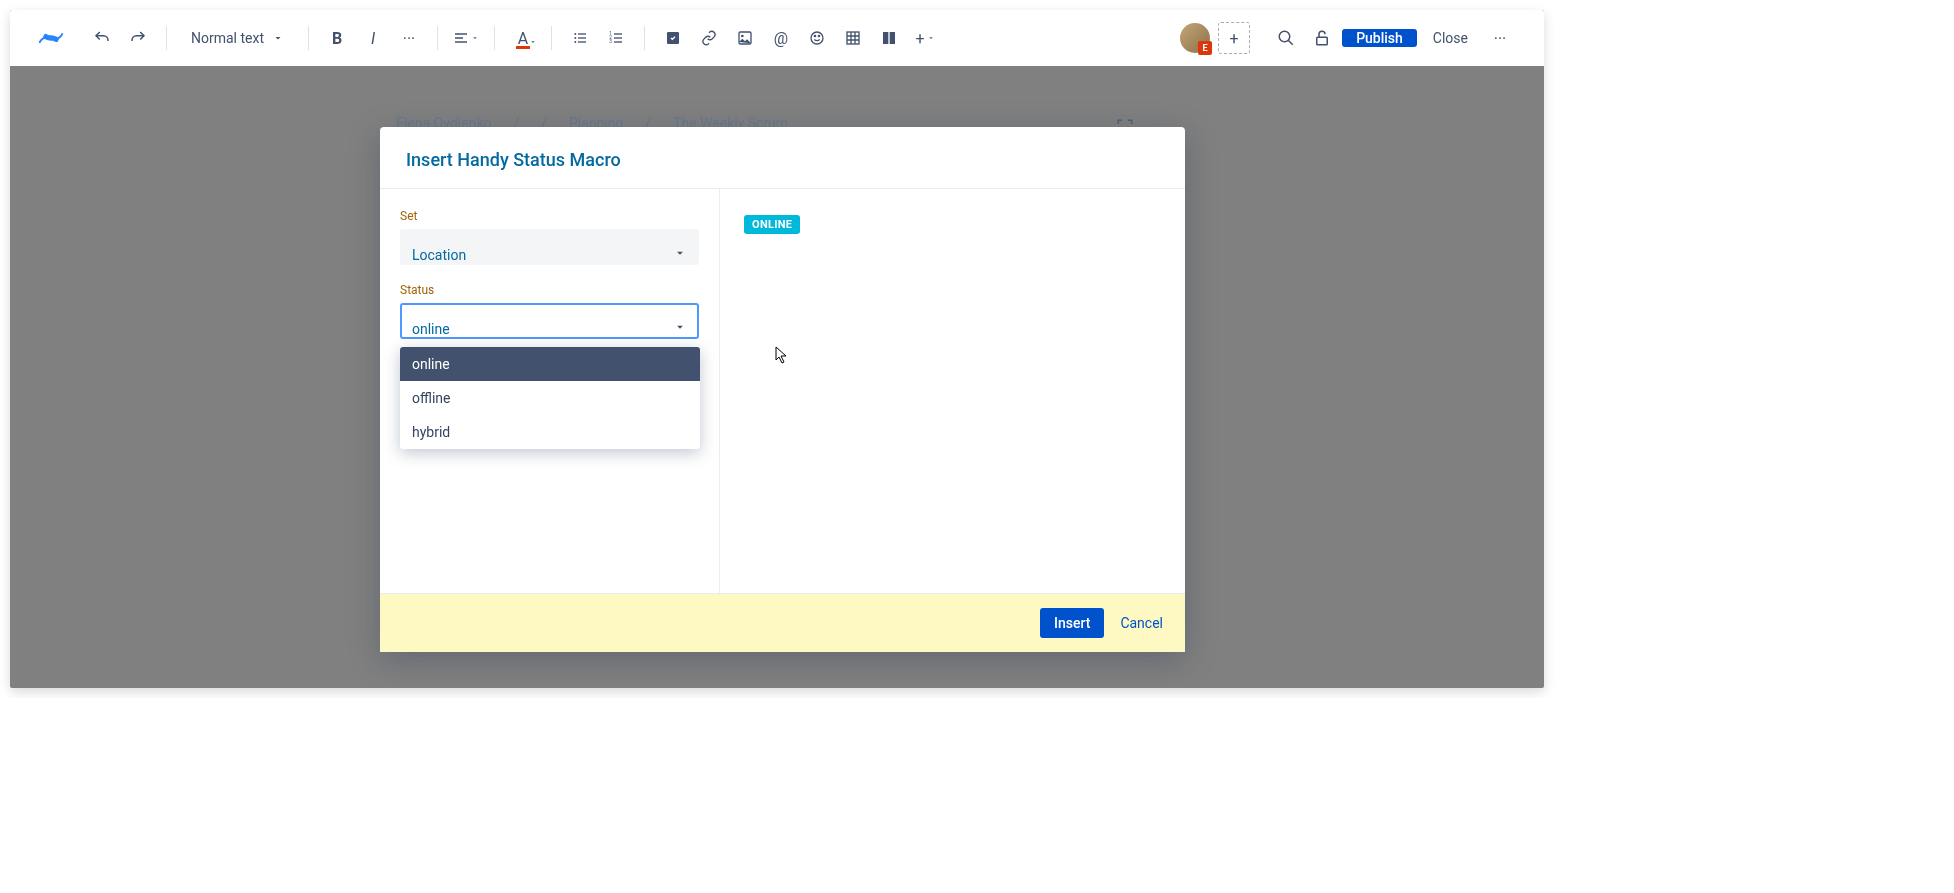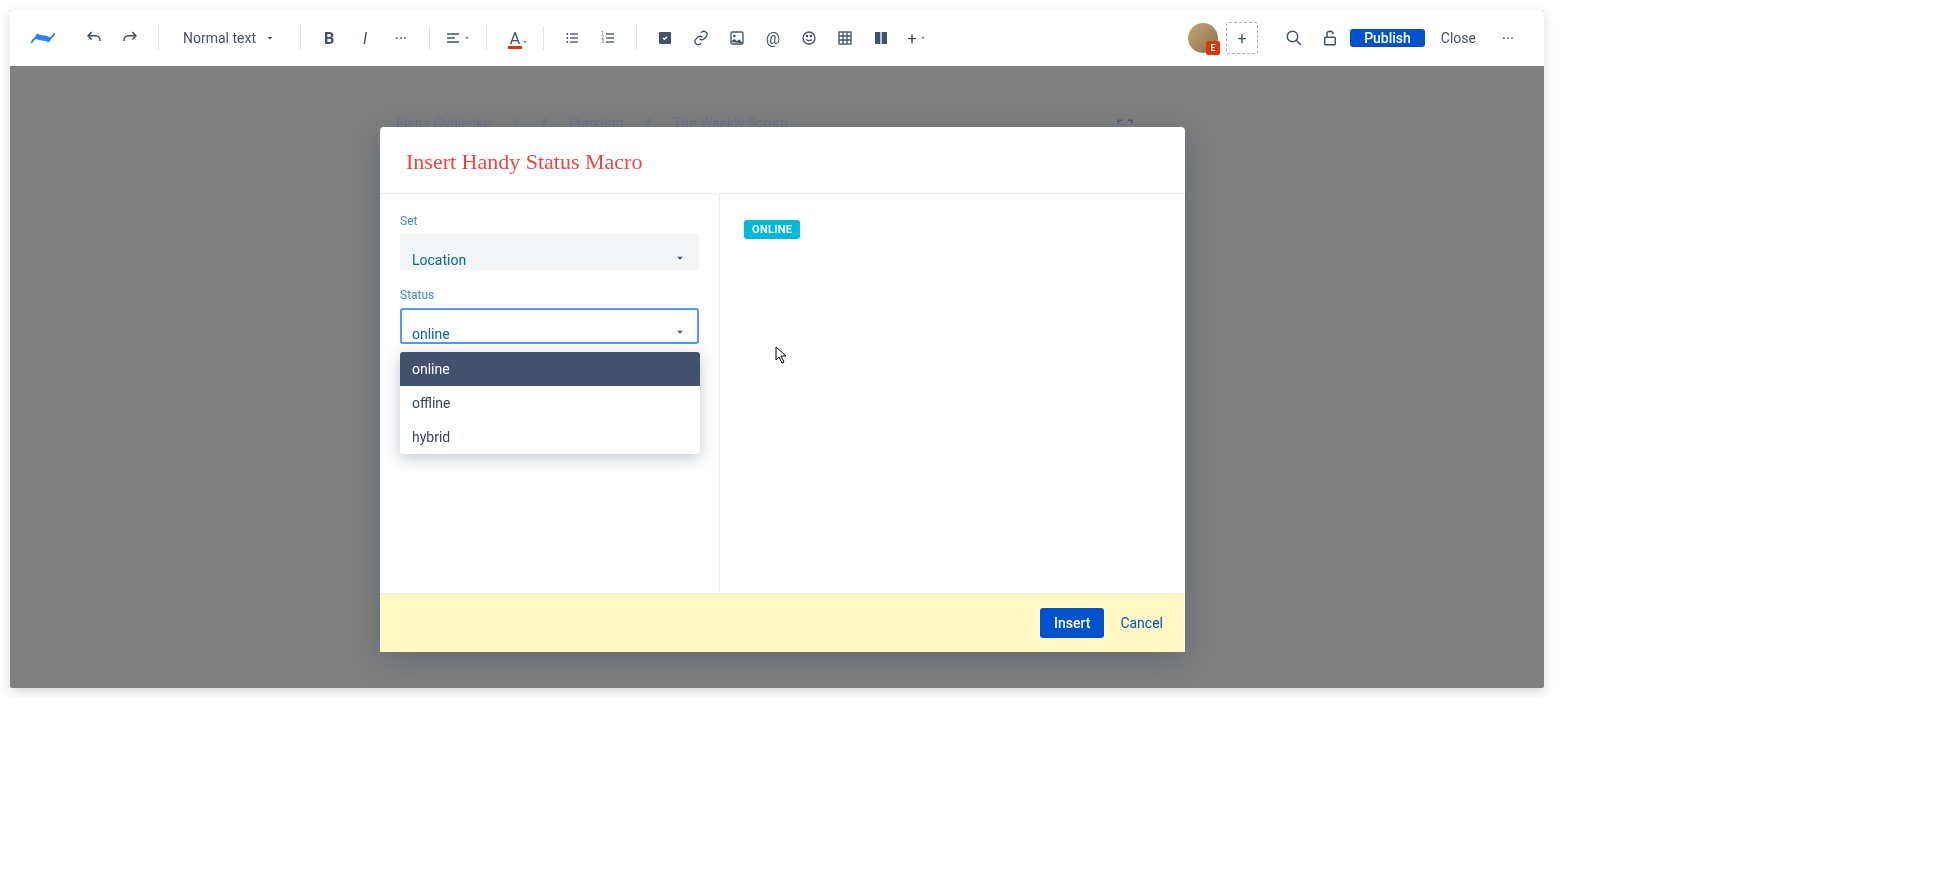--- a/index.html
+++ b/index.html
@@ -1,44 +1,44 @@
 <!DOCTYPE html>
 <html><head>
 <meta charset="utf-8">
 <style>
 *{margin:0;padding:0;box-sizing:border-box;font-family:-apple-system,BlinkMacSystemFont,"Segoe UI",Roboto,sans-serif;}
 body{background:#fff;padding:10px;}
 .frame{width:1534px;height:678px;background:#808080;position:relative;box-shadow:0 4px 12px rgba(0,0,0,0.15);border-radius:2px;overflow:hidden;}
-.toolbar{position:absolute;top:0;left:0;right:0;height:56px;background:#fff;display:flex;align-items:center;padding:0 20px;gap:4px;}
+.toolbar{position:absolute;top:0;left:0;right:0;height:56px;background:#fff;display:flex;align-items:center;padding:0 28px;gap:4px;}
 .logo{width:26px;height:26px;margin-right:18px;}
 .logo svg{fill:#2684FF;}
 .tbtn{width:32px;height:32px;display:flex;align-items:center;justify-content:center;border-radius:3px;color:#42526E;cursor:pointer;}
 .sep{width:1px;height:24px;background:#DFE1E6;margin:0 8px;}
 .txt-style{display:flex;align-items:center;gap:8px;padding:0 12px;color:#42526E;font-size:14px;cursor:pointer;}
 .bold{font-weight:bold;}
 .italic{font-style:italic;}
 .color-btn{position:relative;}
 .color-underline{position:absolute;bottom:5px;left:50%;transform:translateX(-50%);width:14px;height:3px;background:#DE350B;}
 .spacer{flex:1;}
 .avatar{width:30px;height:30px;border-radius:50%;background:linear-gradient(135deg,#c4a678,#8b6f47);position:relative;margin-right:4px;}
 .avatar::after{content:"E";position:absolute;bottom:-2px;right:-2px;width:14px;height:14px;background:#DE350B;color:#fff;font-size:9px;font-weight:bold;border-radius:2px;display:flex;align-items:center;justify-content:center;}
 .plus-btn{border:1px dashed #A5ADBA;}
 .publish-btn{background:#0052CC;color:#fff;padding:0 14px;height:18px;border-radius:3px;font-size:14px;font-weight:500;display:flex;align-items:center;cursor:pointer;border:none;}
 .close-btn{color:#42526E;font-size:14px;padding:0 12px;cursor:pointer;}
 .breadcrumb{position:absolute;top:105px;left:386px;color:#6B778C;font-size:14px;display:flex;align-items:center;gap:22px;}
 .bc-sep{color:#6B778C;}
 .expand-icon{position:absolute;top:108px;right:410px;color:#505F79;cursor:pointer;}
 .modal{position:absolute;top:117px;left:370px;width:805px;height:525px;background:#fff;border-radius:4px;box-shadow:0 8px 32px rgba(9,30,66,0.25);display:flex;flex-direction:column;}
 .modal-header{padding:22px 26px 18px;border-bottom:1px solid #EBECF0;}
-.modal-title{font-size:22px;font-weight:500;color:#ef4444;font-family:Liberation Serif, serif;}
+.modal-title{font-size:18px;font-weight:500;color:#0369a1;}
 .modal-body{flex:1;display:flex;}
 .modal-left{width:340px;border-right:1px solid #EBECF0;padding:20px 20px;}
 .modal-right{flex:1;padding:24px 24px;}
 .field-group{margin-bottom:18px;}
-.field-label{font-size:12px;color:#3b82f6;margin-bottom:6px;display:block;}
+.field-label{font-size:12px;color:#a16207;margin-bottom:6px;display:block;}
 .select-box{width:100%;height:36px;background:#F4F5F7;border:2px solid transparent;border-radius:3px;padding:0 10px;display:flex;align-items:flex-end;justify-content:space-between;font-size:14px;color:#0369a1;cursor:pointer;}
 .select-box.active{background:#fff;border:2px solid #4C9AFF;}
 .chev{color:#42526E;}
 .dropdown{width:300px;background:#fff;border-radius:3px;box-shadow:0 4px 16px rgba(9,30,66,0.25);margin-top:8px;overflow:hidden;}
 .dd-item{padding:9px 12px;font-size:14px;color:#344563;cursor:pointer;}
 .dd-item.selected{background:#42526E;color:#fff;}
 .status-badge{display:inline-block;background:#00B8D9;color:#fff;font-size:11px;font-weight:700;padding:3px 8px;border-radius:3px;letter-spacing:0.3px;}
 .modal-footer{border-top:1px solid #EBECF0;padding:14px 22px;display:flex;justify-content:flex-end;align-items:center;gap:16px;background:#fef9c3;}
 .btn-primary{background:#0052CC;color:#fff;border:none;padding:7px 14px;border-radius:3px;font-size:14px;font-weight:500;cursor:pointer;}
 .btn-link{color:#0052CC;font-size:14px;cursor:pointer;}

